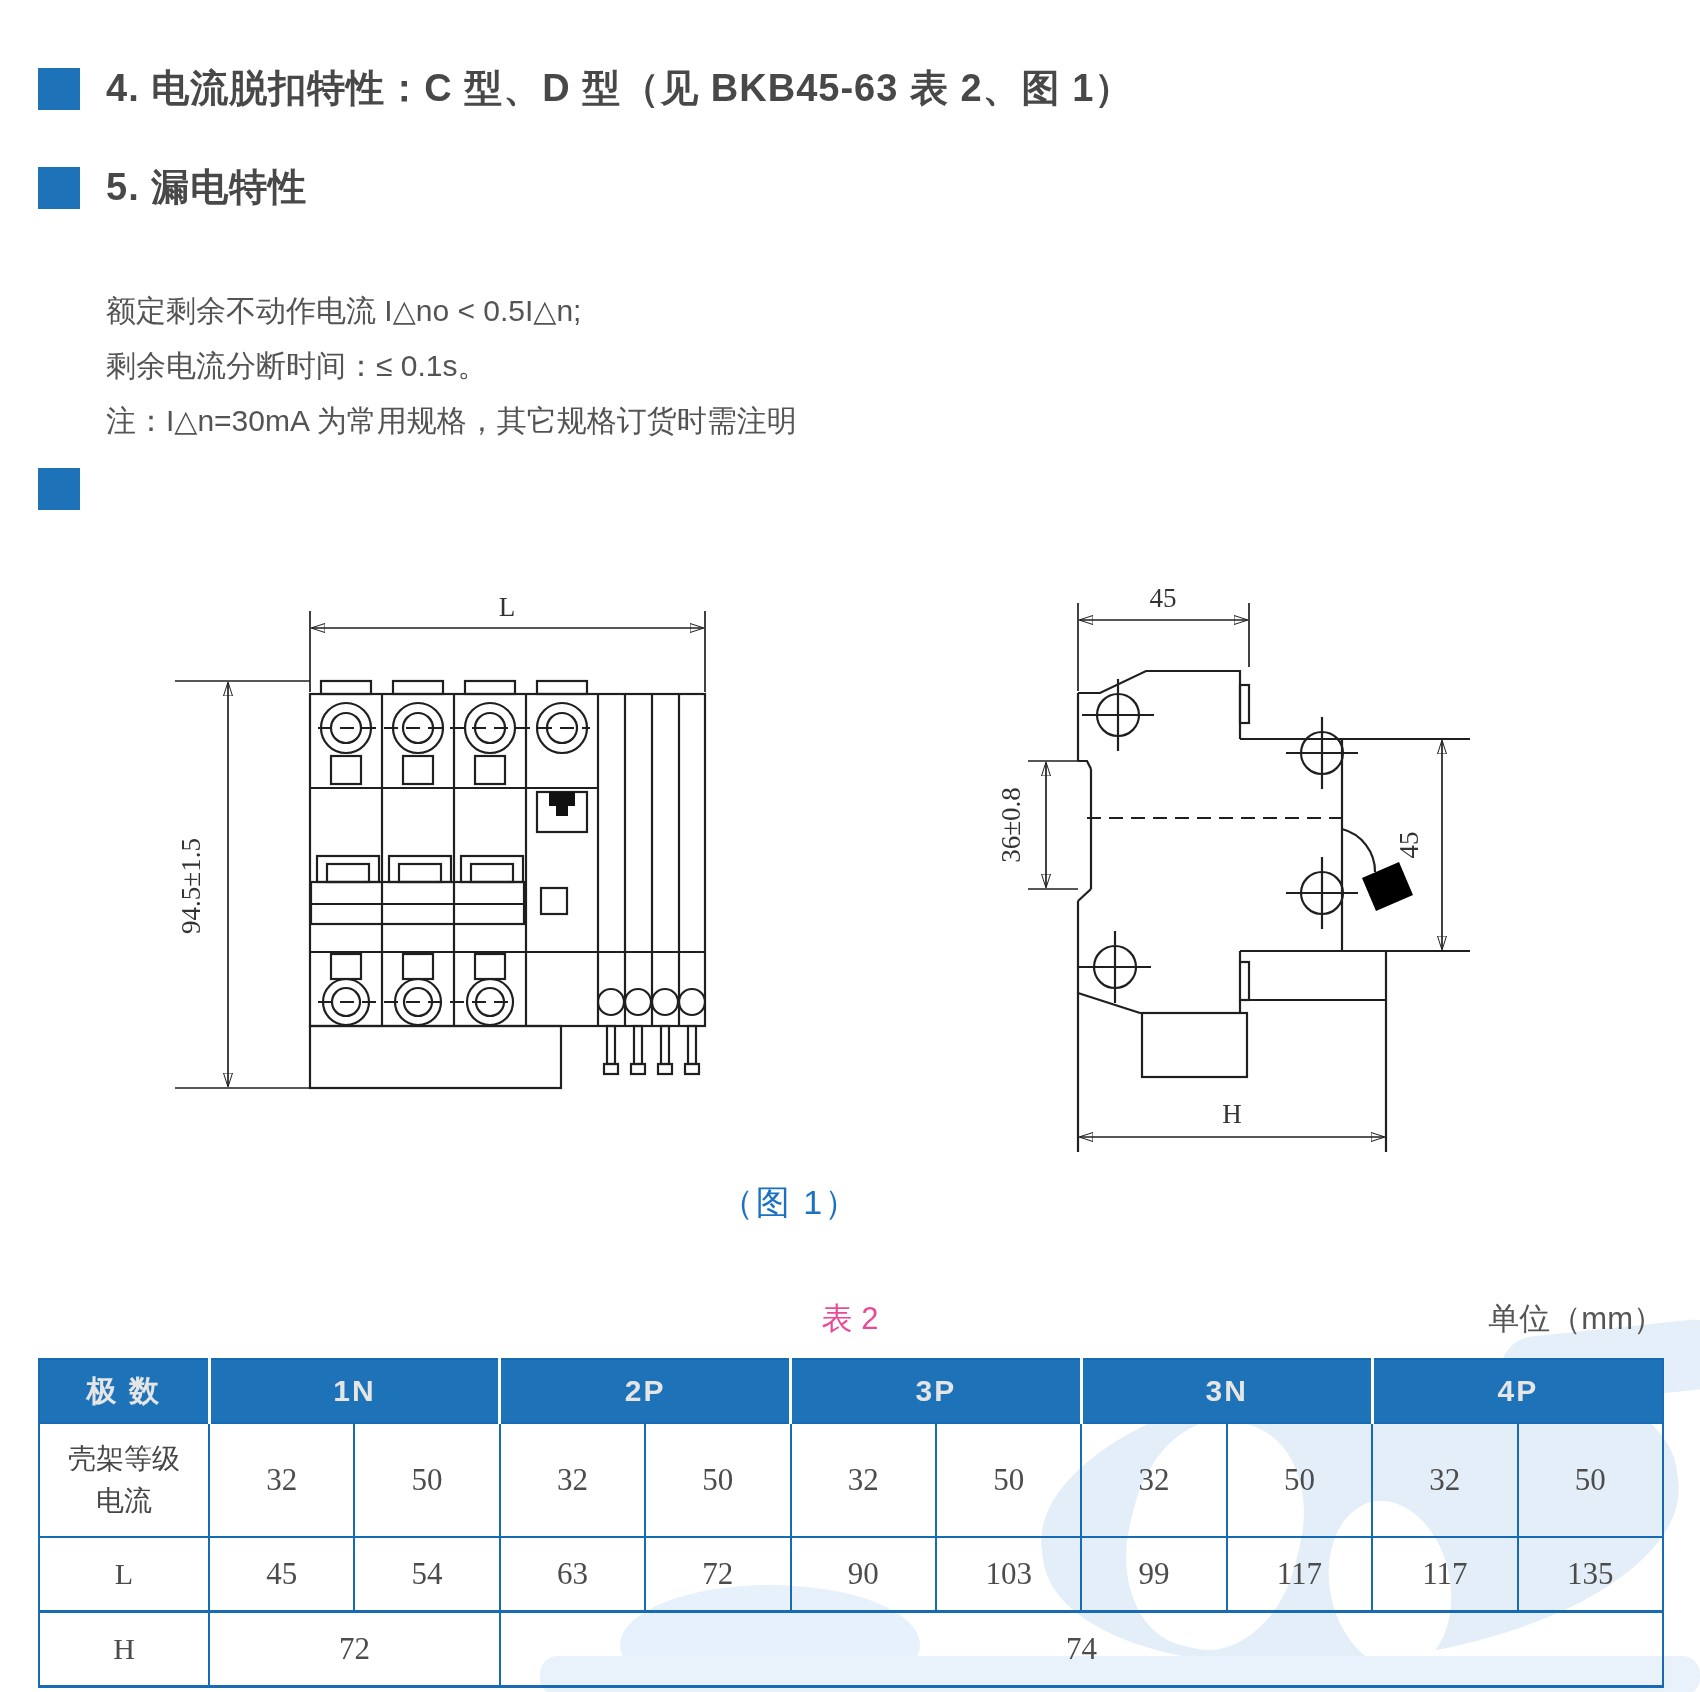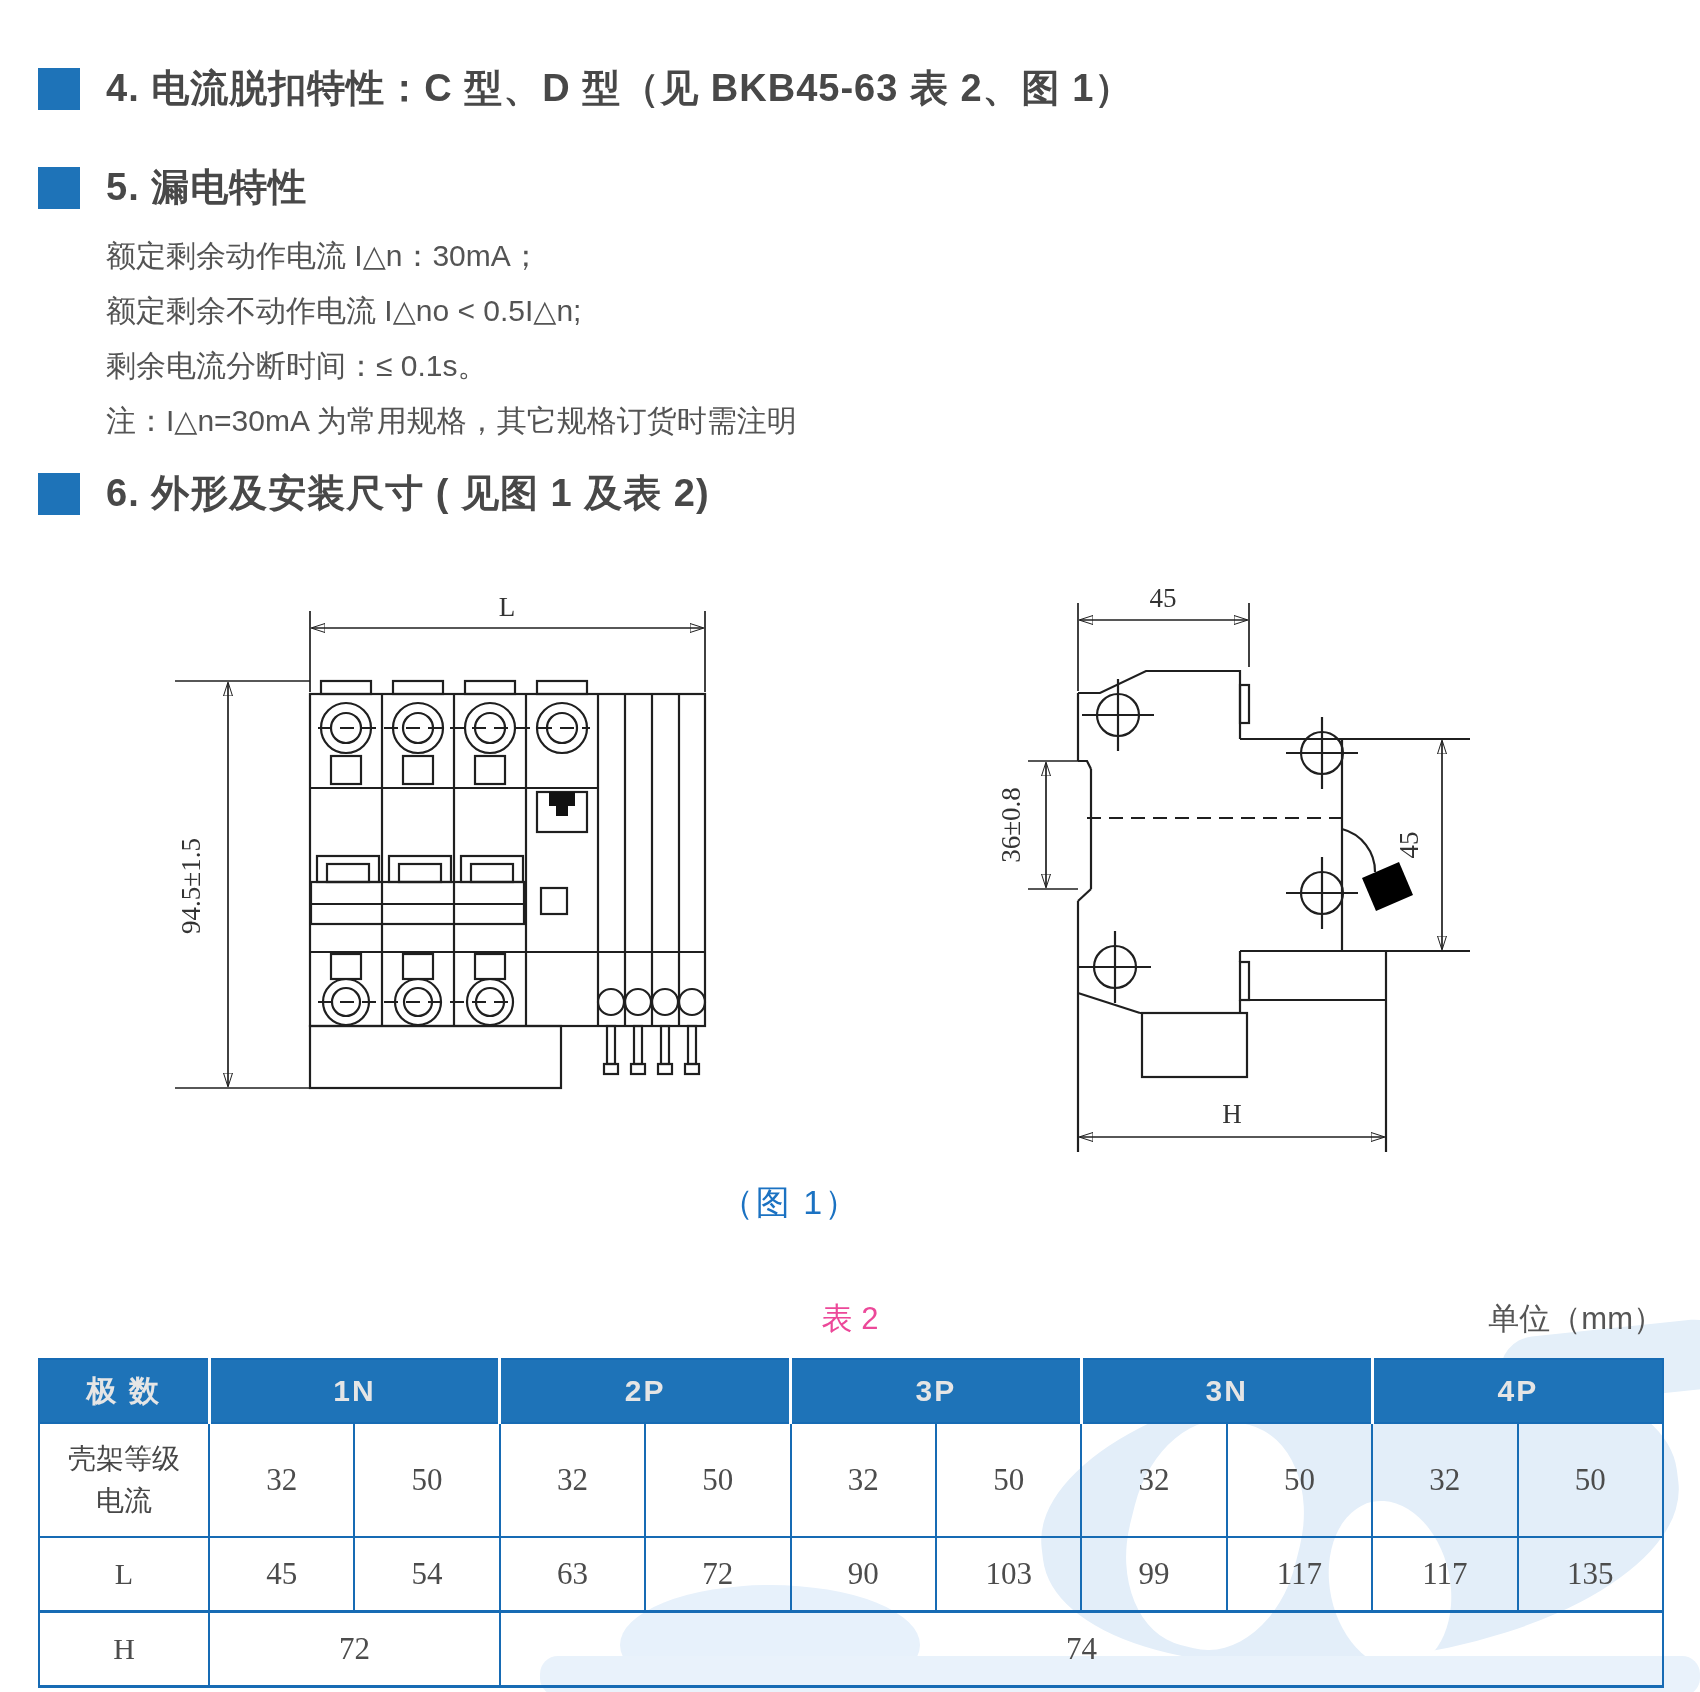--- a/index.html
+++ b/index.html
@@ -60,28 +60,26 @@
   <div class="head" style="top:63px">
     <div class="bullet"></div>
     <div class="head-text">4. 电流脱扣特性：C 型、D 型（见 BKB45-63 表 2、图 1）</div>
   </div>
 
   <div class="head" style="top:162px">
     <div class="bullet"></div>
     <div class="head-text">5. 漏电特性</div>
   </div>
 
-  <div class="spec-line" style="top:236px">额定剩余动作电流 I△n：30mA；</div>
   <div class="spec-line" style="top:291px">额定剩余不动作电流 I△no &lt; 0.5I△n;</div>
   <div class="spec-line" style="top:346px">剩余电流分断时间：≤ 0.1s。</div>
   <div class="spec-line" style="top:401px">注：I△n=30mA 为常用规格，其它规格订货时需注明</div>
 
   <div class="head" style="top:468px">
     <div class="bullet"></div>
-    <div class="head-text">6. 外形及安装尺寸 ( 见图 1 及表 2)</div>
   </div>
 
   <svg class="fig" style="left:160px;top:556px" width="560" height="560" viewBox="0 0 560 560">
     <defs>
       <marker id="ar1" markerWidth="15" markerHeight="10" refX="13" refY="5" orient="auto-start-reverse" markerUnits="userSpaceOnUse">
         <path d="M14,5 L0,0.5 L0,9.5 z" fill="#1f1f1f" stroke="none"></path>
       </marker>
     </defs>
 
     <g class="dim">

